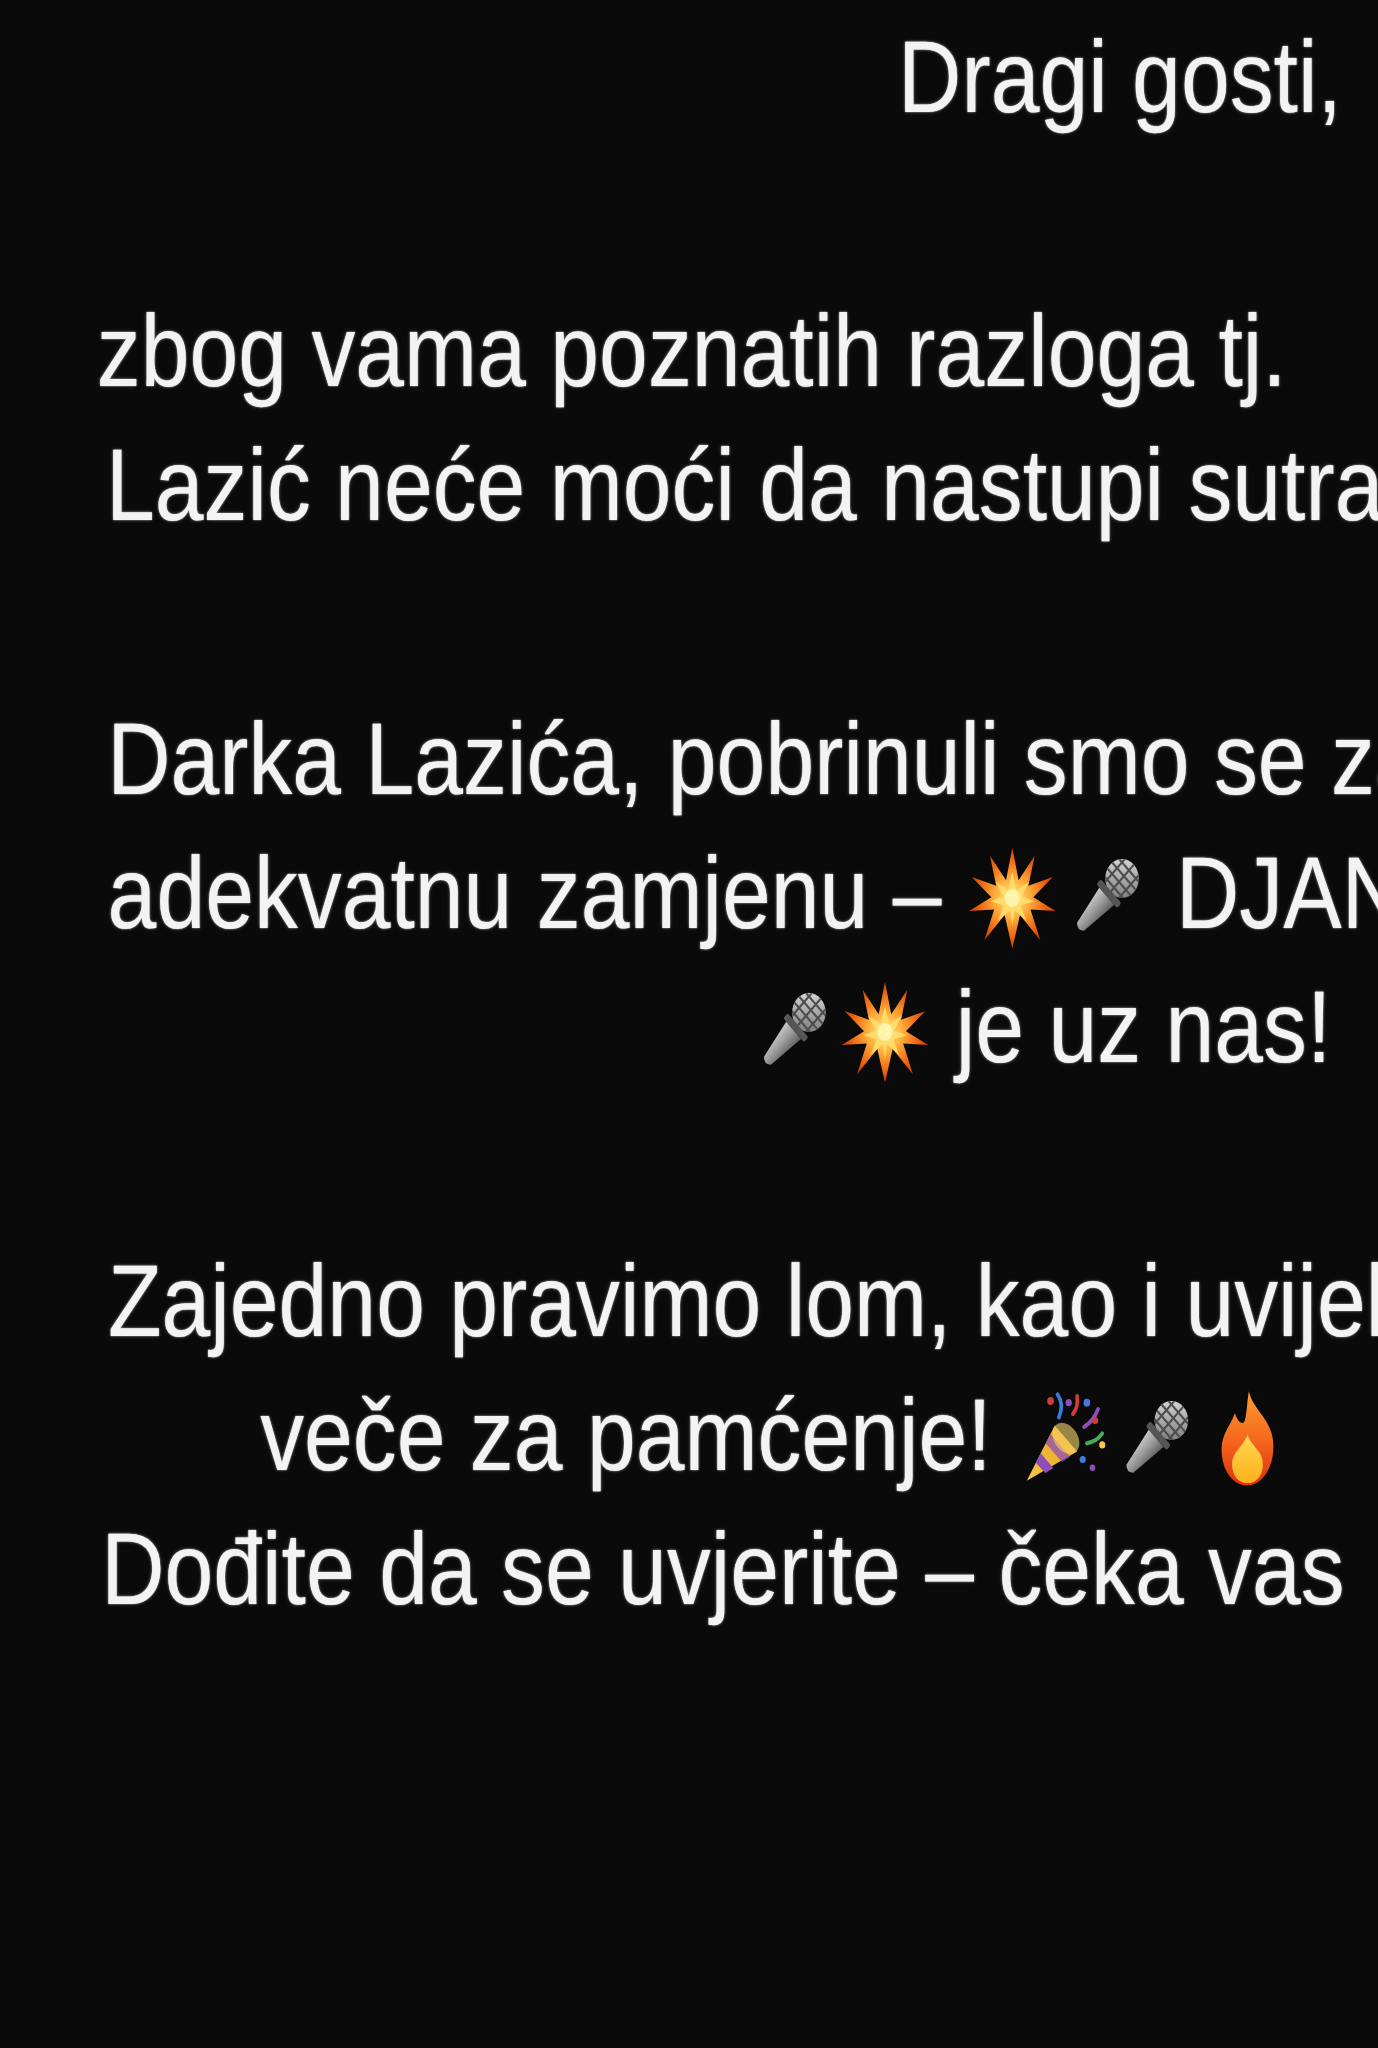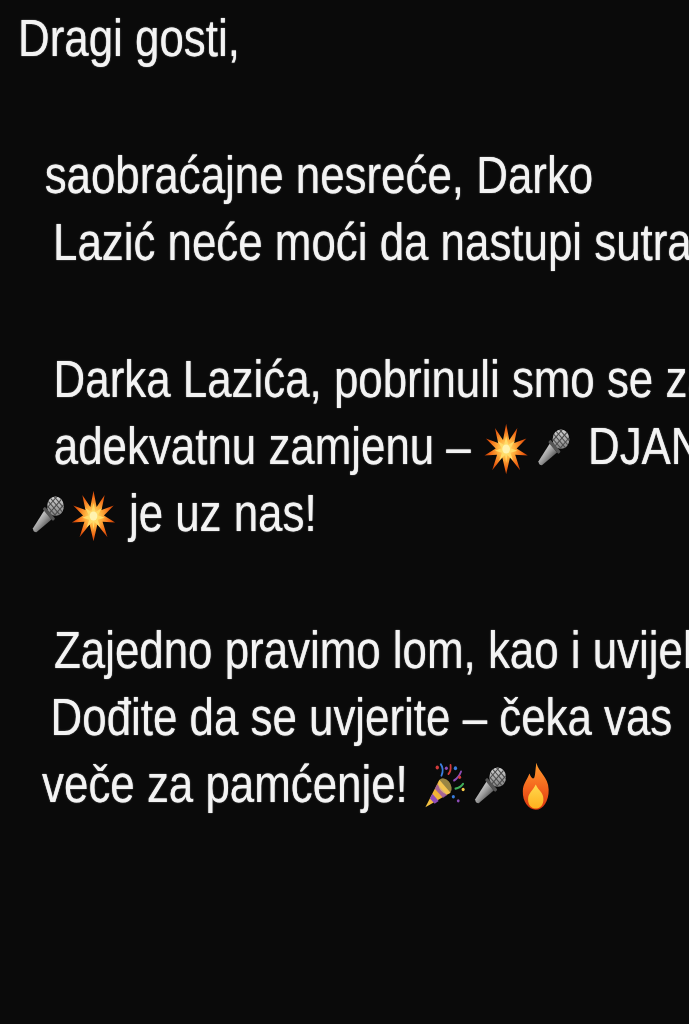--- a/index.html
+++ b/index.html
@@ -16,21 +16,21 @@
     font-family: "Liberation Sans", "DejaVu Sans", sans-serif;
     color: #f3f3f3;
     padding-top: 5px;
     box-sizing: border-box;
   }
   .paragraph { margin: 0 0 70px 0; }
   .paragraph:last-child { margin-bottom: 0; }
   .line {
     height: 67px;
     line-height: 67px;
-    text-align: left;
+    text-align: right;
     font-size: 51px;
     font-weight: 400;
     white-space: nowrap;
   }
   .line-inner {
     display: inline-block;
     transform: scaleX(0.86);
     transform-origin: 50% 50%;
     white-space: pre;
     text-shadow: 0 0 1px rgba(243,243,243,0.85), 0 0 3px rgba(255,255,255,0.15);
@@ -45,21 +45,21 @@
 </style>
 </head>
 <body>
 
 <div class="poster" style="background: rgb(10, 10, 10); color: rgb(243, 243, 243);">
   <div id="text-block">
       <div class="paragraph">
         <div class="line"><span class="line-inner">Dragi gosti,</span></div>
       </div>
       <div class="paragraph">
-        <div class="line"><span class="line-inner">saobraćajne nesreće, Darko</span></div>
+        <div class="line"><span class="line-inner">zbog vama poznatih razloga tj.</span></div>
         <div class="line"><span class="line-inner">Lazić neće moći da nastupi sutra,</span></div>
       </div>
       <div class="paragraph">
         <div class="line"><span class="line-inner">Darka Lazića, pobrinuli smo se za</span></div>
         <div class="line"><span class="line-inner">adekvatnu zamjenu – <span class="emoji"><svg width="52" height="52" viewBox="0 0 64 64">
     <defs>
       <radialGradient id="burstGrad" cx="50%" cy="50%" r="55%">
         <stop offset="0" stop-color="#ffe88a"></stop>
         <stop offset="0.35" stop-color="#ffb13d"></stop>
         <stop offset="0.7" stop-color="#f06513"></stop>
@@ -139,21 +139,20 @@
         <stop offset="1" stop-color="#b42e00"></stop>
       </radialGradient>
     </defs>
     <path fill="url(#burstGrad)" d="M32 1 L36.5 21 L48 6 L43.5 24.5 L61 19 L47 31.5 L63 40 L45 39 L52 58 L37.5 42.5 L32 63 L26.5 42.5 L12 58 L19 39 L1 40 L17 31.5 L3 19 L20.5 24.5 L16 6 L27.5 21 Z"></path>
     <path fill="#ffdf6b" opacity="0.9" d="M32 16 L35 27 L44 22 L38.5 31 L48 34 L38 36.5 L42 46 L33.5 39.5 L32 49 L30.5 39.5 L22 46 L26 36.5 L16 34 L25.5 31 L20 22 L29 27 Z"></path>
     <circle cx="32" cy="32" r="5.5" fill="#fff3b0"></circle>
   </svg></span> je uz nas!</span></div>
       </div>
       <div class="paragraph">
         <div class="line"><span class="line-inner">Zajedno pravimo lom, kao i uvijek!</span></div>
-        <div class="line"><span class="line-inner">Dođite da se uvjerite – čeka vas</span></div>
         <div class="line"><span class="line-inner">veče za pamćenje! <span class="emoji"><svg width="52" height="52" viewBox="0 0 64 64">
     <defs>
       <linearGradient id="coneGrad" x1="0" y1="1" x2="1" y2="0">
         <stop offset="0" stop-color="#f7c948"></stop>
         <stop offset="1" stop-color="#e89a1c"></stop>
       </linearGradient>
     </defs>
     <path d="M7 57 L27 23 L43 39 Z" fill="url(#coneGrad)"></path>
     <path d="M13.5 46 L17 40.2 L26 49.2 L20.3 52.5 Z" fill="#8e4db8"></path>
     <path d="M20.5 34 L24 28.3 L38 42.3 L32.3 45.5 Z" fill="#8e4db8" opacity="0.75"></path>
@@ -211,15 +210,16 @@
         <stop offset="1" stop-color="#d8330e"></stop>
       </linearGradient>
       <linearGradient id="flameInner" x1="0" y1="0" x2="0" y2="1">
         <stop offset="0" stop-color="#ffd84d"></stop>
         <stop offset="1" stop-color="#ffb01e"></stop>
       </linearGradient>
     </defs>
     <path fill="url(#flameOuter)" d="M33 2 C36 14 50 19 50.5 35 C51 49 42.5 60 32 60 C21.5 60 13 50 13.5 37 C13.8 28 19.5 23.5 23 15.5 C25 20.5 27.5 22.5 29.5 21 C31.5 18.5 31.5 9 33 2 Z"></path>
     <path fill="url(#flameInner)" d="M32 29 C36.5 37.5 43 38.5 43 47 C43 54.5 37.8 58.5 32 58.5 C26.2 58.5 21 54.5 21 47 C21 39.5 27.5 37.5 32 29 Z"></path>
   </svg></span></span></div>
+        <div class="line"><span class="line-inner">Dođite da se uvjerite – čeka vas</span></div>
       </div>
     </div>
 </div>
 
 </body></html>

